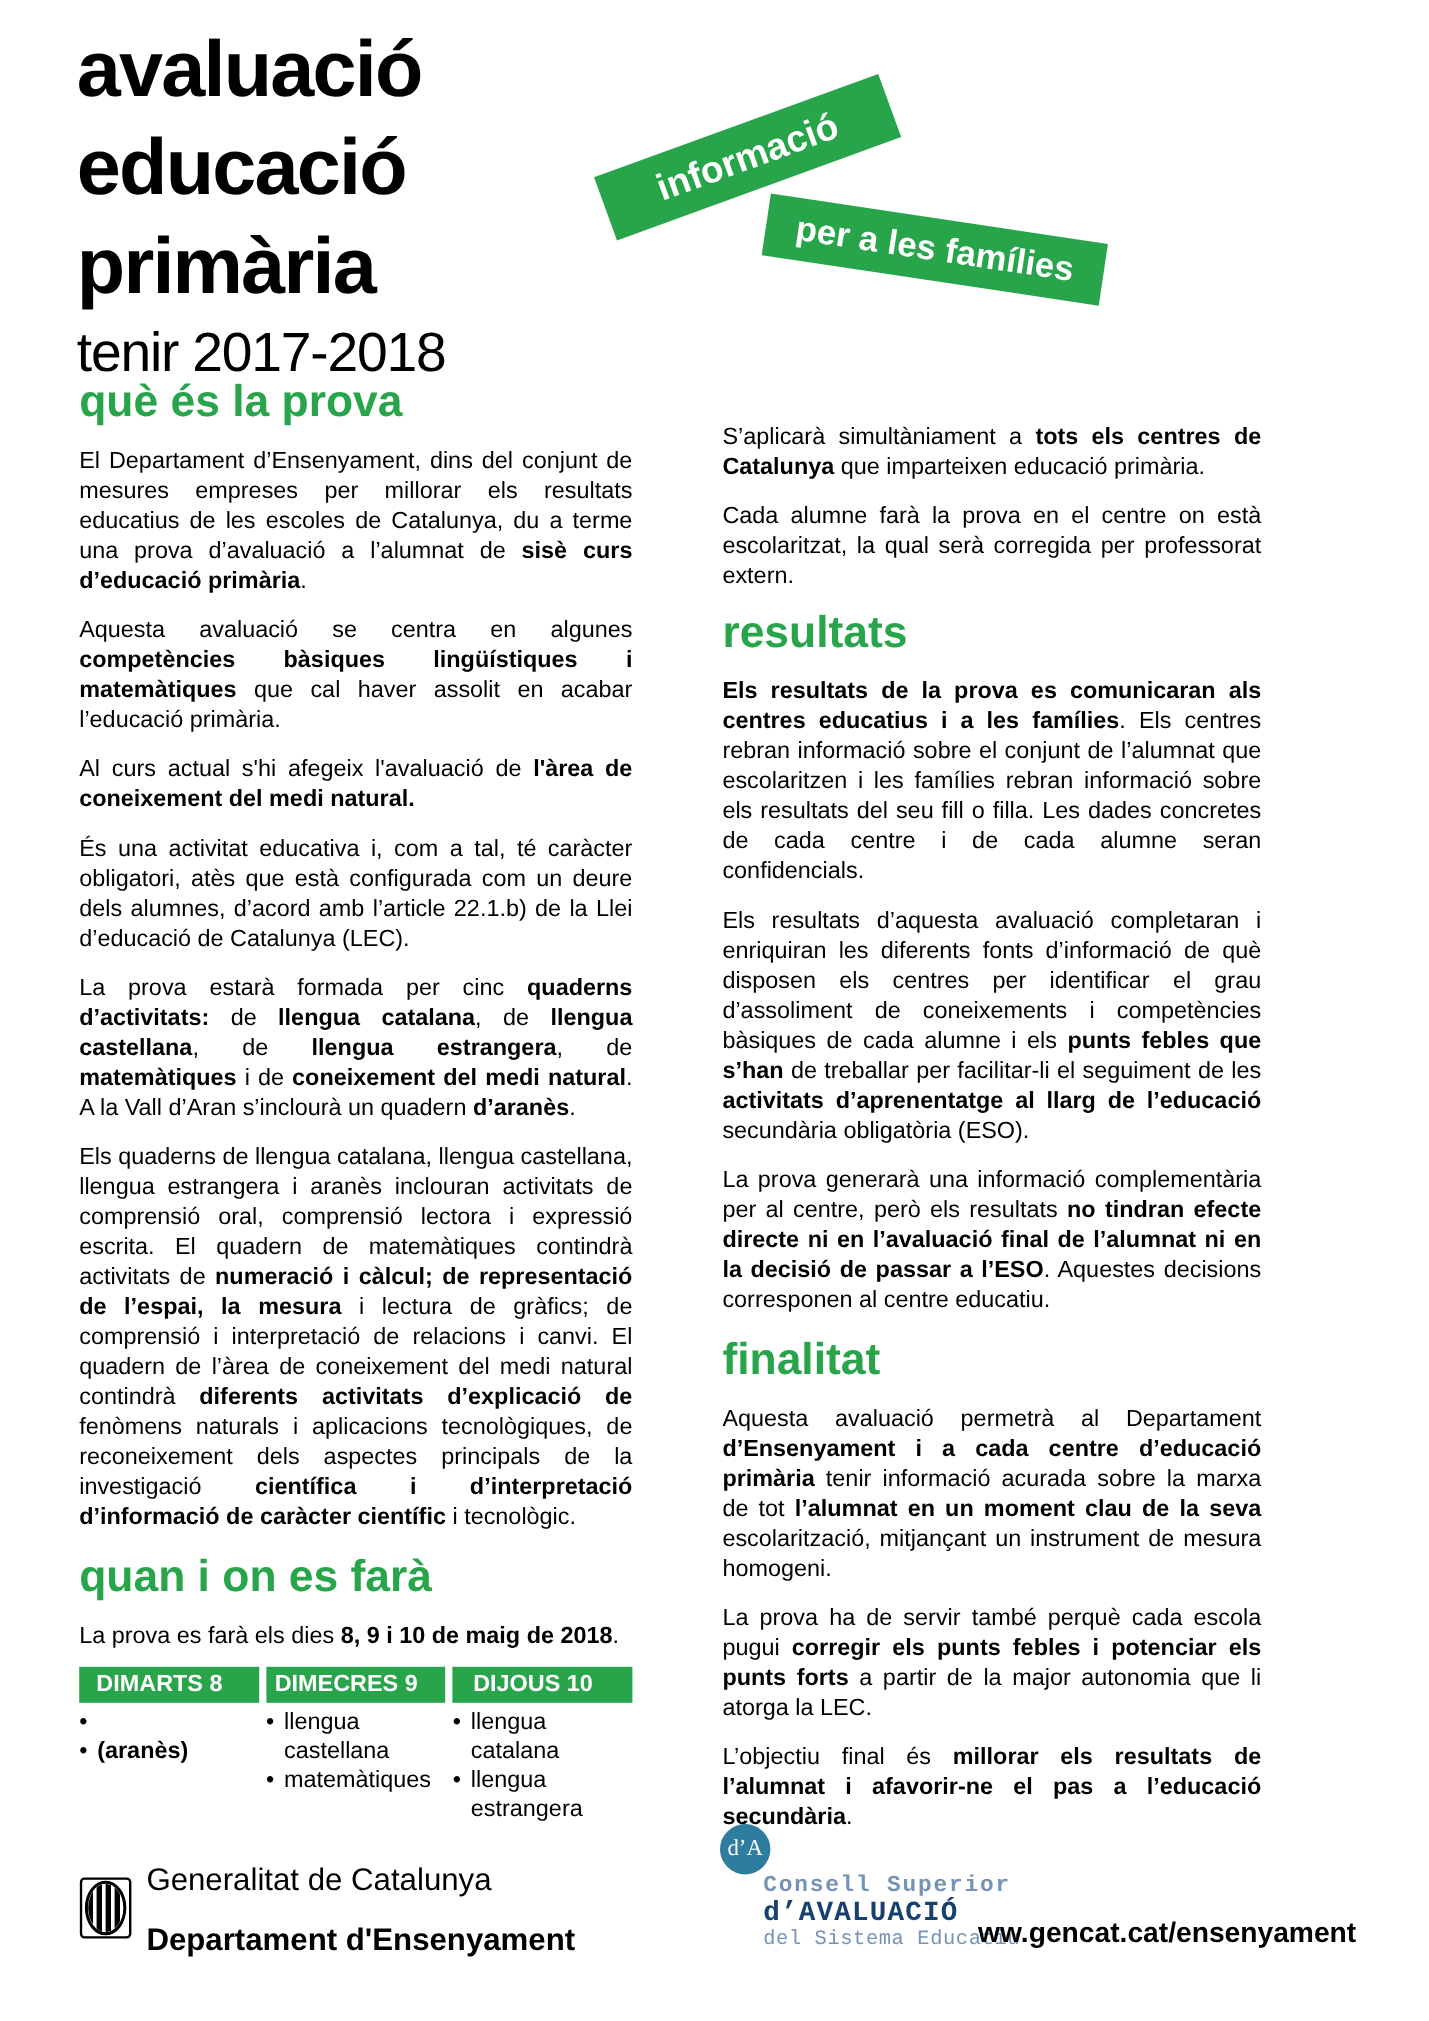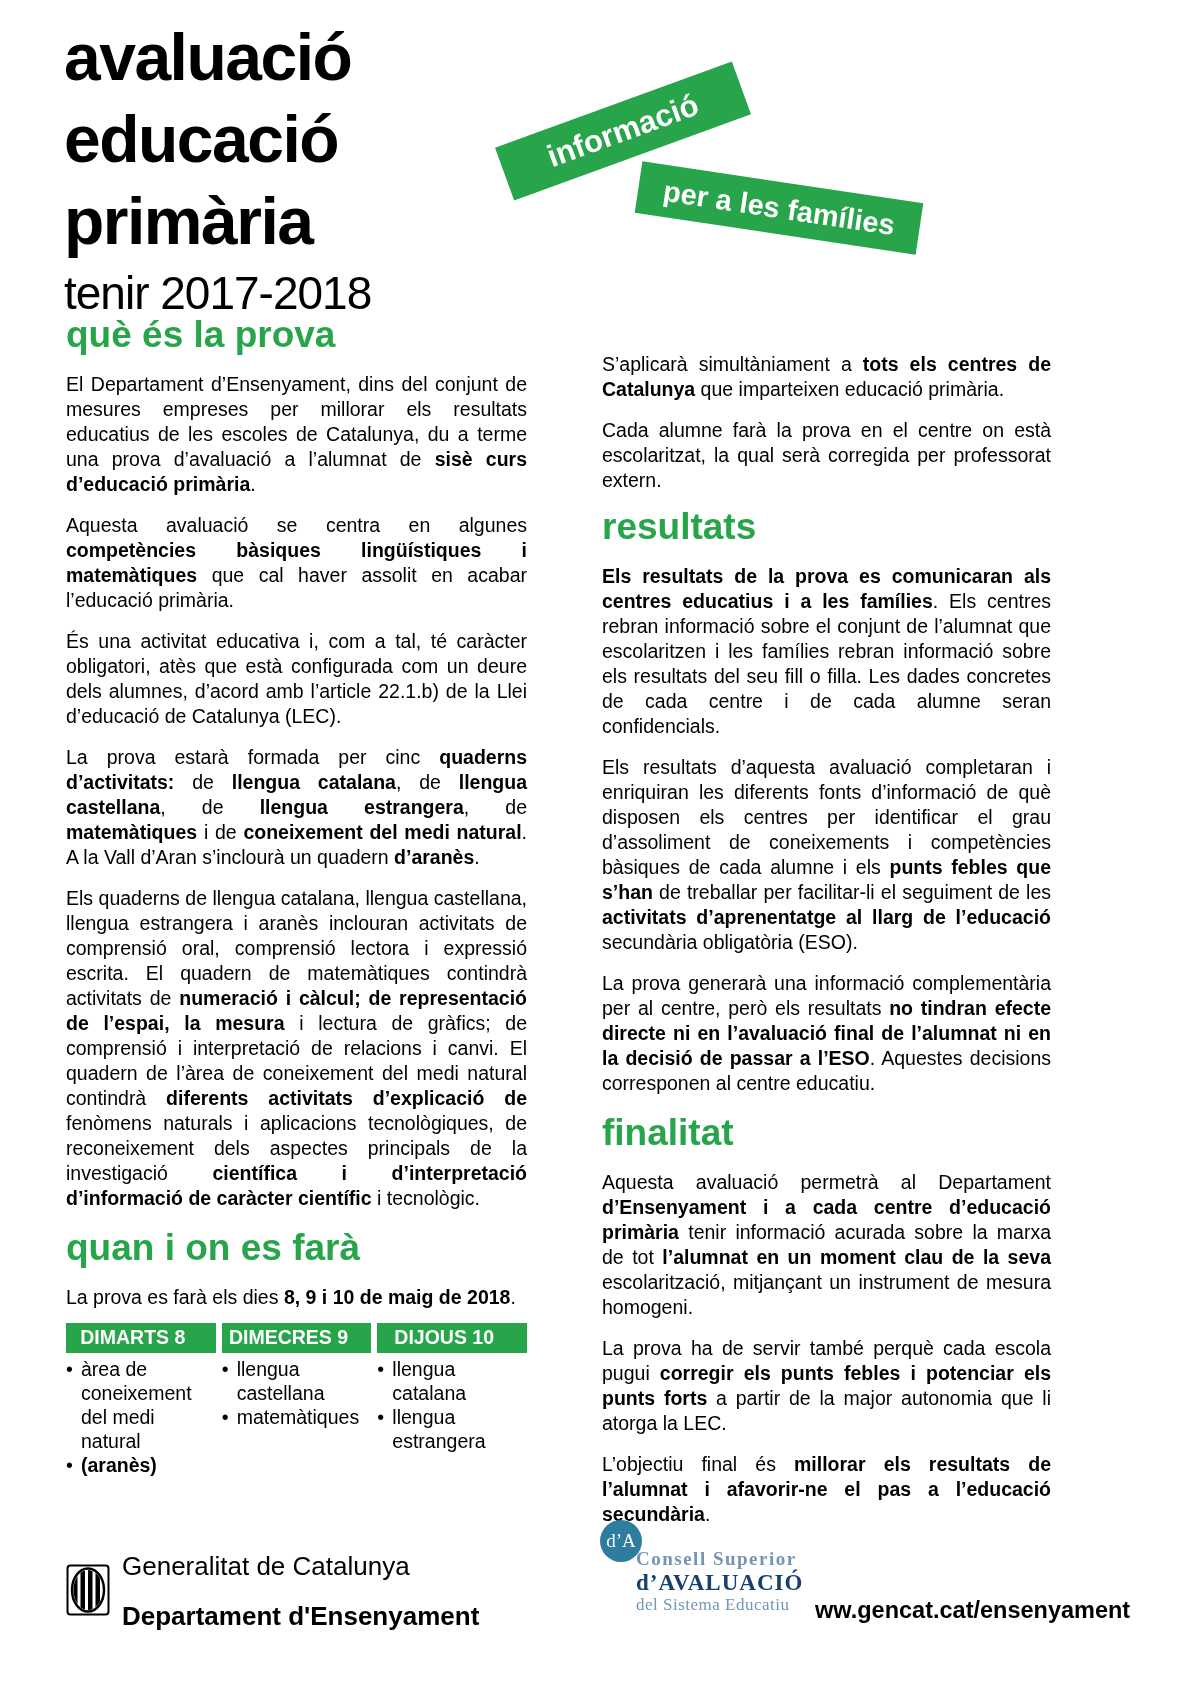--- a/index.html
+++ b/index.html
@@ -36,21 +36,21 @@
   .marker{width:15px;flex:0 0 15px;}
   .bt{flex:1;}
   
   .gencat{position:absolute;left:66px;top:1552px;display:flex;align-items:center;gap:12px;}
   .gencat-text .l1{font-size:26px;line-height:29px;}
   .gencat-text .l2{font-size:26px;line-height:31px;font-weight:bold;margin-top:20px;}
   .consell{position:absolute;left:600px;top:1520px;width:300px;height:120px;}
   .consell-badge{position:absolute;left:0;top:0;width:42px;height:42px;border-radius:50%;
     background:var(--teal);color:#fff;font-family:"Liberation Serif",serif;font-size:19px;
     display:flex;align-items:center;justify-content:center;}
-  .consell-text{position:absolute;left:36px;top:28px;font-family:Liberation Serif, serif;white-space:nowrap;}
+  .consell-text{position:absolute;left:36px;top:40px;font-family:Liberation Mono, monospace;white-space:nowrap;}
   .consell-text .c1{color:var(--steel);font-size:19px;line-height:22px;letter-spacing:1.5px;font-weight:bold;}
   .consell-text .c2{color:var(--navy);font-size:23px;line-height:25px;letter-spacing:1px;font-weight:bold;}
   .consell-text .c3{color:var(--steel);font-size:17px;line-height:20px;letter-spacing:0.5px;}
   .site-url{position:absolute;left:815px;top:1597px;font-size:23.5px;font-weight:bold;text-align:center;}
 </style>
 </head>
 <body>
 
 <div class="page" style="--green: #28a54a; --teal: #2e7d9e; --navy: #17406e; --steel: #7593b5;">
 
@@ -69,41 +69,41 @@
   </div>
   <div class="ribbon ribbon-2">
     <span>per a les famílies</span>
   </div>
 
   <section class="col col-left">
     <h2 class="green">què és la prova</h2>
     <div>
         <p><span>El Departament d’Ensenyament, dins del conjunt de mesures empreses per millorar els resultats educatius de les escoles de Catalunya, du a terme una prova d’avaluació a l’alumnat de </span><b>sisè curs d’educació primària</b><span>.</span></p>
         <p><span>Aquesta avaluació se centra en algunes </span><b>competències bàsiques lingüístiques i matemàtiques</b><span> que cal haver assolit en acabar l’educació primària.</span></p>
+        <p><span>Al curs actual s'hi afegeix l'avaluació de </span><b>l'àrea de coneixement del medi natural.</b></p>
         <p><span>És una activitat educativa i, com a tal, té caràcter obligatori, atès que està configurada com un deure dels alumnes, d’acord amb l’article 22.1.b) de la Llei d’educació de Catalunya (LEC).</span></p>
         <p><span>La prova estarà formada per cinc </span><b>quaderns d’activitats:</b><span> de </span><b>llengua catalana</b><span>, de </span><b>llengua castellana</b><span>, de </span><b>llengua estrangera</b><span>, de </span><b>matemàtiques</b><span> i de </span><b>coneixement del medi natural</b><span>. A la Vall d’Aran s’inclourà un quadern </span><b>d’aranès</b><span>.</span></p>
         <p><span>Els quaderns de llengua catalana, llengua castellana, llengua estrangera i aranès inclouran activitats de comprensió oral, comprensió lectora i expressió escrita. El quadern de matemàtiques contindrà activitats de </span><b>numeració i càlcul; de representació de l’espai, la mesura</b><span> i lectura de gràfics; de comprensió i interpretació de relacions i canvi. El quadern de l’àrea de coneixement del medi natural contindrà </span><b>diferents activitats d’explicació de</b><span> fenòmens naturals i aplicacions tecnològiques, de reconeixement dels aspectes principals de la investigació </span><b>científica i d’interpretació d’informació de caràcter científic</b><span> i tecnològic.</span></p>
       </div>
 
     <h2 class="green h2-spaced">quan i on es farà</h2>
     <div>
         <p><span>La prova es farà els dies </span><b>8, 9 i 10 de maig de 2018</b><span>.</span></p>
       </div>
 
     <div class="exam-table">
       <div class="t-head">
         <div class="t-hcell">DIMARTS 8</div>
         <div class="t-hcell">DIMECRES 9</div>
         <div class="t-hcell">DIJOUS 10</div>
       </div>
       <div class="t-body">
         <div class="t-col">
             <div class="bullet">
               <span class="marker">•</span>
-              <span class="bt">àrea de coneixement del medi natural</span>
             </div>
             <div class="bullet">
               <span class="marker">•</span>
               <span class="bt" style="font-weight: bold;">(aranès)</span>
             </div>
           </div>
         <div class="t-col">
             <div class="bullet">
               <span class="marker">•</span>
               <span class="bt">llengua castellana</span>

